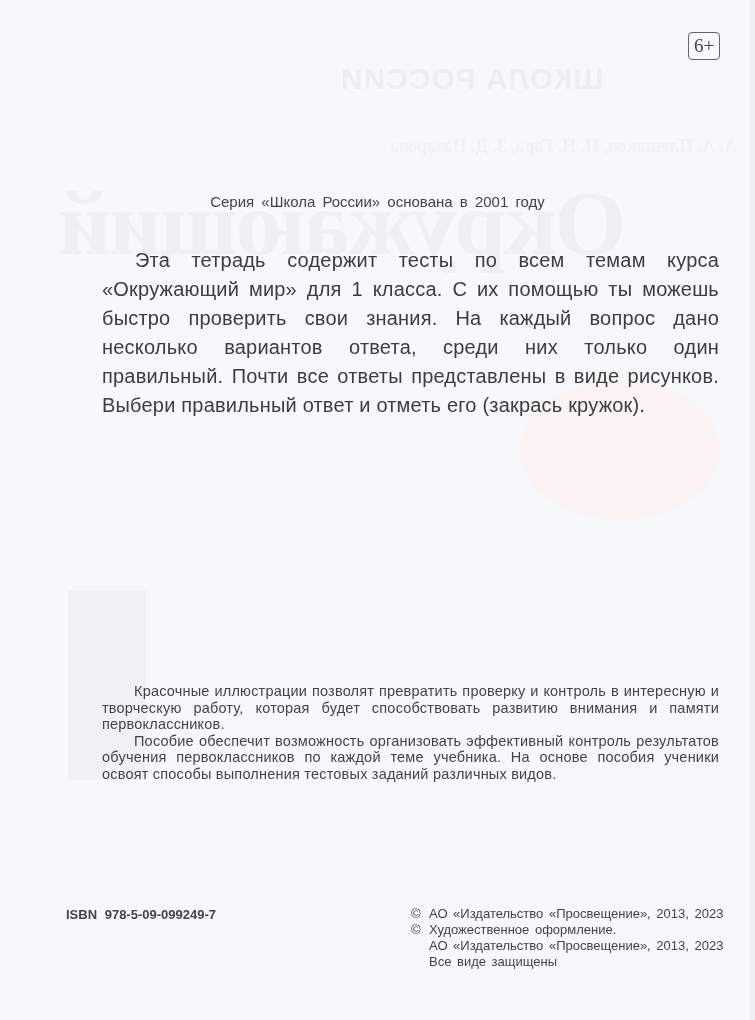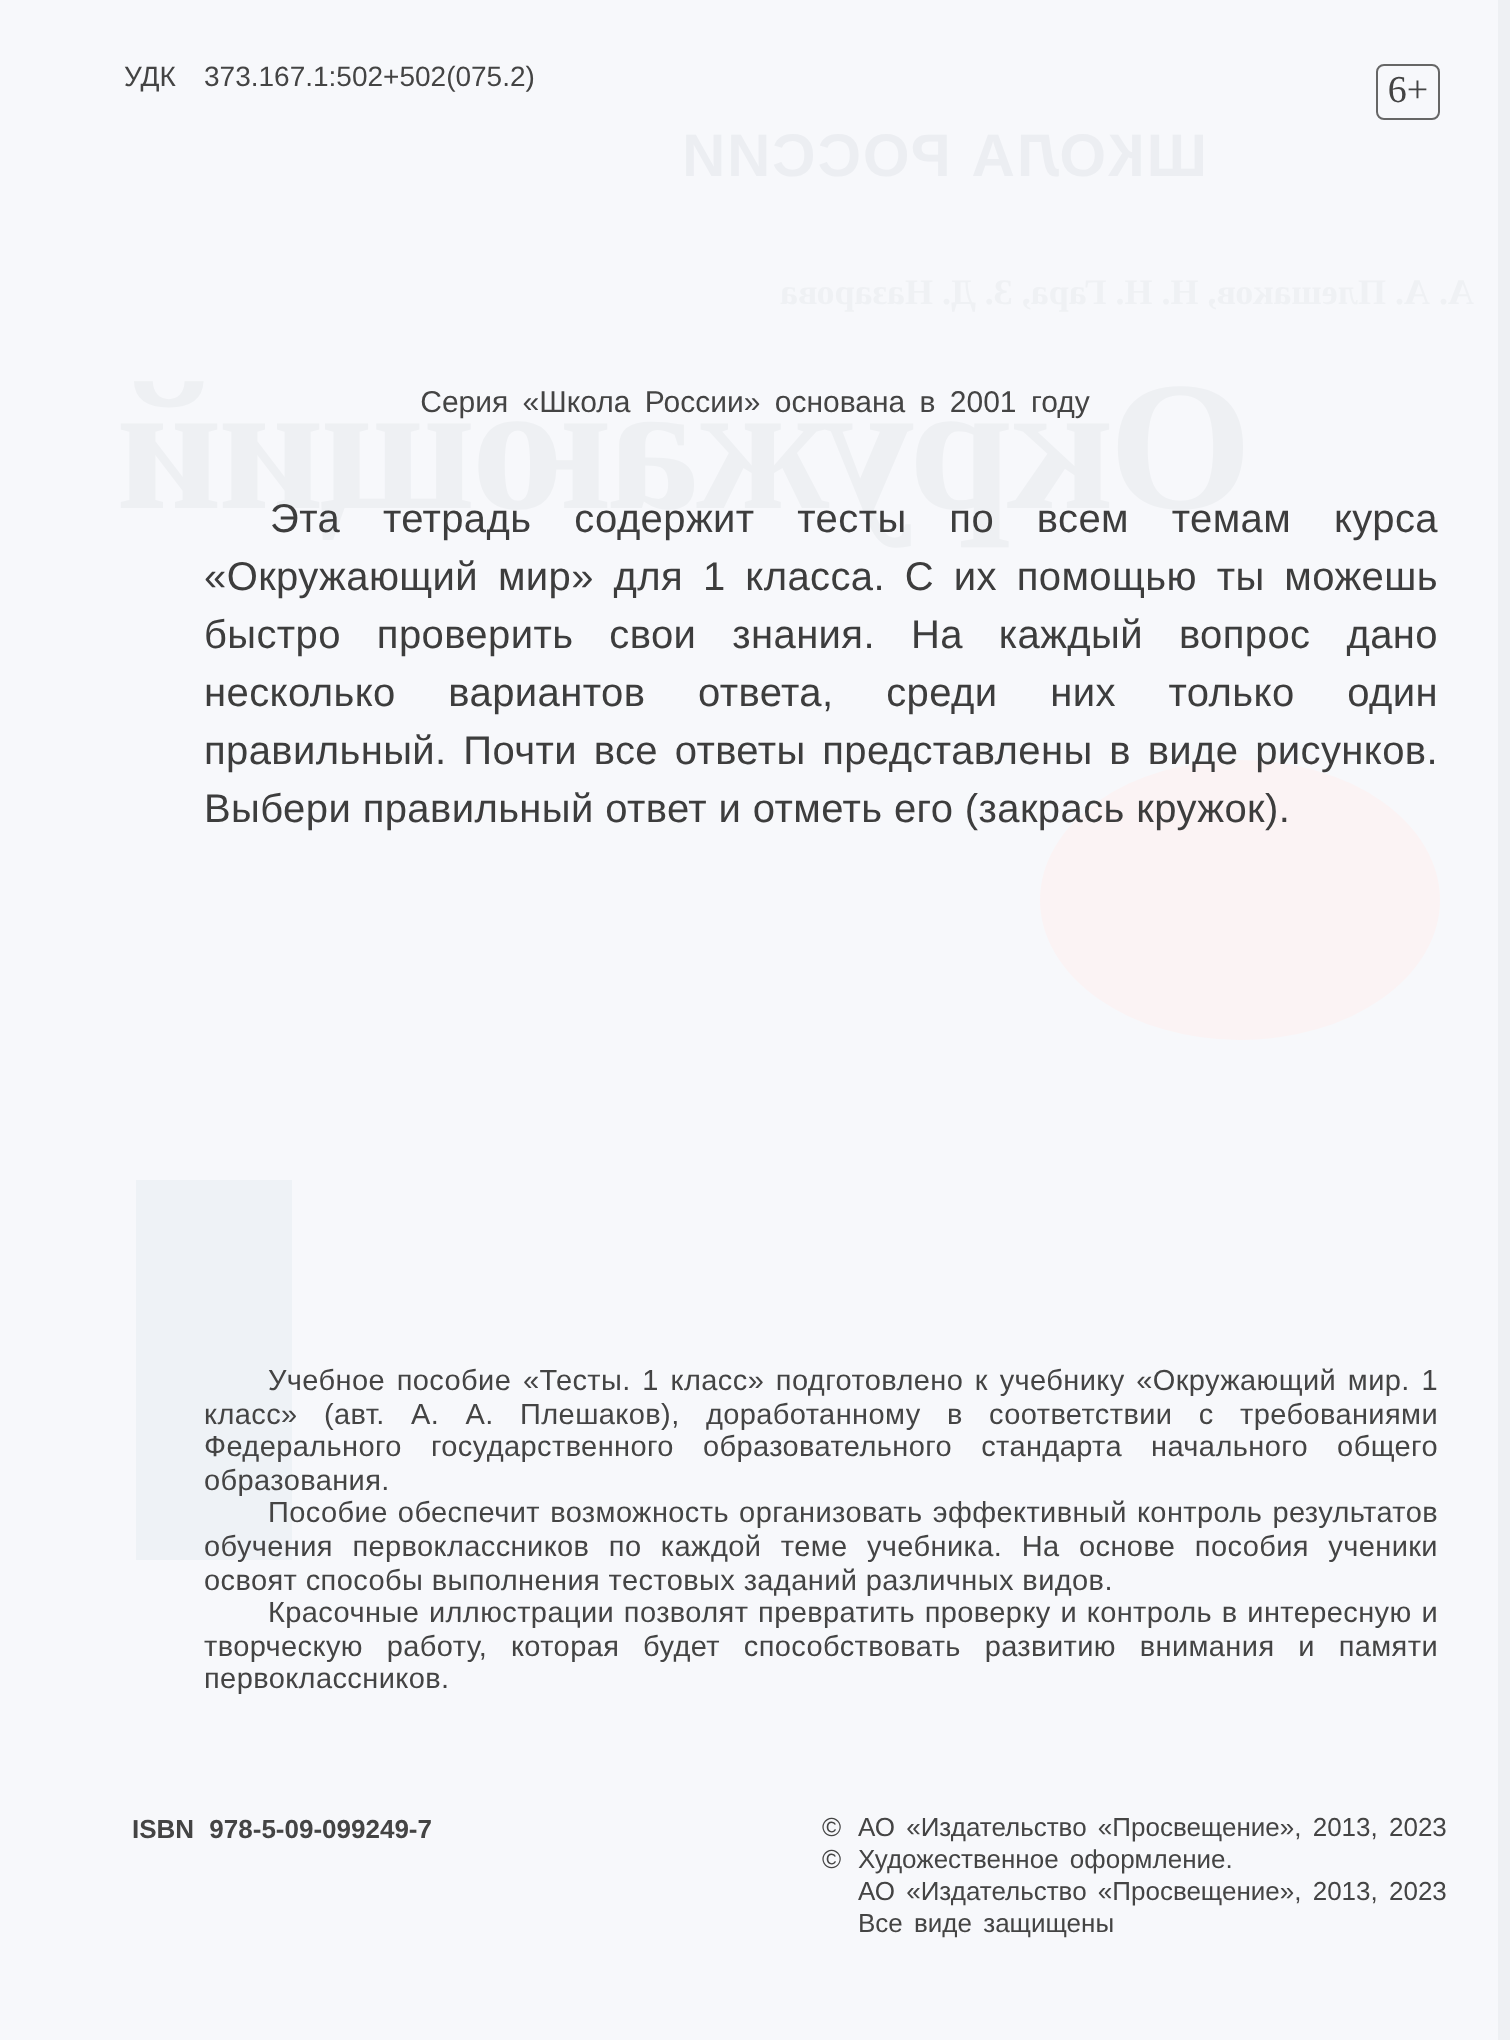--- a/index.html
+++ b/index.html
@@ -62,38 +62,33 @@
 
 <div class="page">
   <div class="ghost ghost-edge"></div>
   <div class="ghost ghost-pink"></div>
   <div class="ghost ghost-bar"></div>
   <div class="ghost ghost-title">ШКОЛА РОССИИ</div>
   <div class="ghost ghost-authors">А. А. Плешаков, Н. Н. Гара, З. Д. Назарова</div>
   <div class="ghost ghost-big">Окружающий</div>
 
   <div class="meta">
-    <div class="row">
-      <span class="k">УДК</span>
-      <span>373.167.1:502+502(075.2)</span>
-    </div>
   </div>
 
   <div class="age-badge">6+</div>
 
   <div class="series">Серия «Школа России» основана в 2001 году</div>
 
   <div class="main-text">
     <p>Эта тетрадь содержит тесты по всем темам курса «Окружающий мир» для 1 класса. С их помощью ты можешь быстро проверить свои знания. На каждый вопрос дано несколько вариантов ответа, среди них только один правильный. Почти все ответы представлены в виде рисунков. Выбери правильный ответ и отметь его (закрась кружок).</p>
   </div>
 
   <div class="small-text">
-    <p>Учебное пособие «Тесты. 1 класс» подготовлено к учебнику «Окружающий мир. 1 класс» (авт. А. А. Плешаков), доработанному в соответствии с требованиями Федерального государственного образовательного стандарта начального общего образования.</p>
+    <p>Красочные иллюстрации позволят превратить проверку и контроль в интересную и творческую работу, которая будет способствовать развитию внимания и памяти первоклассников.</p>
     <p>Пособие обеспечит возможность организовать эффективный контроль результатов обучения первоклассников по каждой теме учебника. На основе пособия ученики освоят способы выполнения тестовых заданий различных видов.</p>
-    <p>Красочные иллюстрации позволят превратить проверку и контроль в интересную и творческую работу, которая будет способствовать развитию внимания и памяти первоклассников.</p>
   </div>
 
   <div class="isbn">ISBN  978-5-09-099249-7</div>
 
   <div class="copyright">
     <div class="line">
       <span class="sym">©</span>
       <span>АО «Издательство «Просвещение», 2013, 2023</span>
     </div>
     <div class="line">

